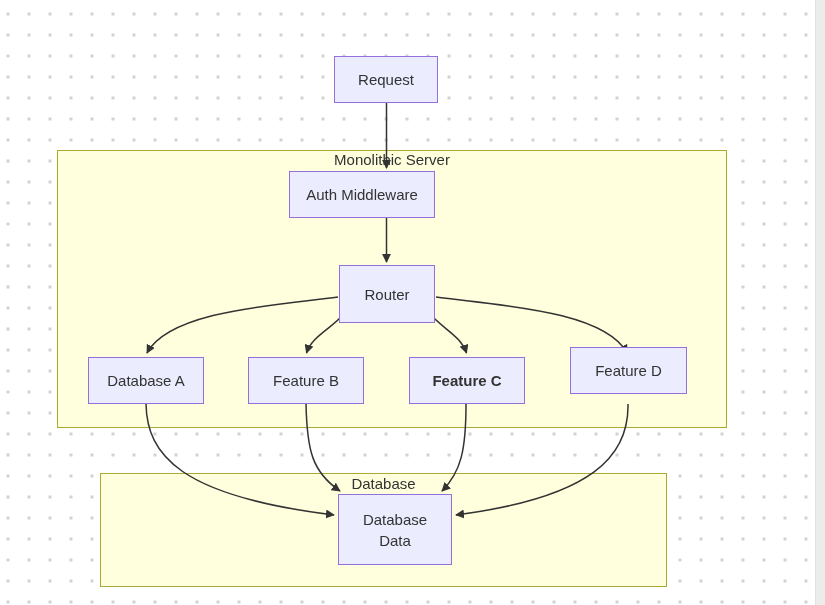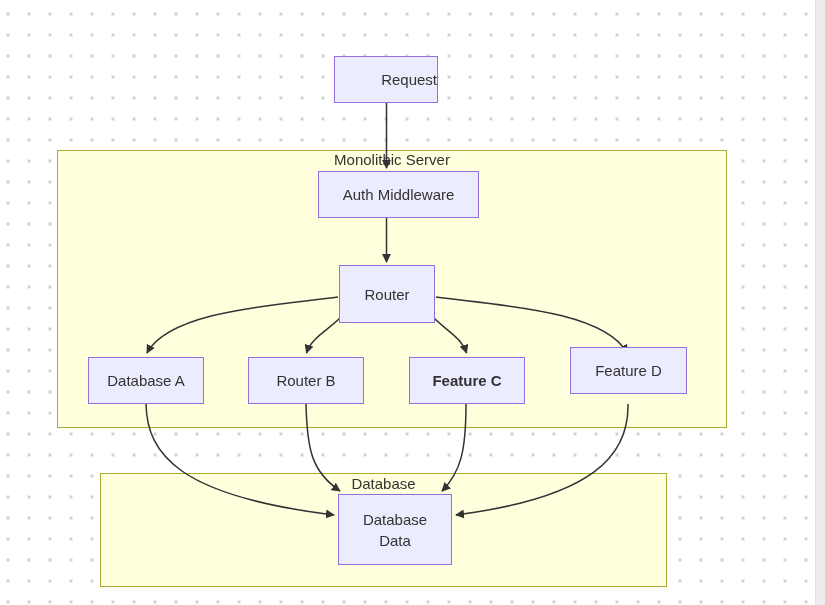--- a/index.html
+++ b/index.html
@@ -53,22 +53,22 @@
     font-size: 15px;
     line-height: 21px;
     color: var(--text, #333333);
     text-align: center;
   }
   #cluster-monolithic { left: 57px;  top: 150px; width: 670px; height: 278px; }
   #label-monolithic   { left: 57px;  top: 151px; width: 670px; }
   #cluster-database   { left: 100px; top: 473px; width: 567px; height: 114px; }
   #label-database     { left: 100px; top: 475px; width: 567px; }
 
-  #node-request       { left: 334px; top: 56px;  width: 104px; height: 47px; align-items: flex-end; }
-  #node-auth          { left: 318px; top: 171px; width: 161px; height: 47px; }
+  #node-request       { left: 334px; top: 56px;  width: 104px; height: 47px; }
+  #node-auth          { left: 289px; top: 171px; width: 146px; height: 47px; }
   #node-router        { left: 339px; top: 265px; width: 96px;  height: 58px; }
   #node-feature-a     { left: 88px;  top: 357px; width: 116px; height: 47px; }
   #node-feature-b     { left: 248px; top: 357px; width: 116px; height: 47px; }
   #node-feature-c     { left: 409px; top: 357px; width: 116px; height: 47px; font-weight: bold; }
   #node-feature-d     { left: 570px; top: 347px; width: 117px; height: 47px; }
   #node-database-data { left: 338px; top: 494px; width: 114px; height: 71px; }
 
   .scrollbar-track {
     position: absolute;
     right: 0; top: 0;
@@ -113,21 +113,21 @@
   <div class="node" id="node-auth">
     <span>Auth Middleware</span>
   </div>
   <div class="node" id="node-router">
     <span>Router</span>
   </div>
   <div class="node" id="node-feature-a">
     <span>Database A</span>
   </div>
   <div class="node" id="node-feature-b">
-    <span>Router B</span>
+    <span>Feature B</span>
   </div>
   <div class="node" id="node-feature-c">
     <span>Feature C</span>
   </div>
   <div class="node" id="node-feature-d">
     <span>Feature D</span>
   </div>
   <div class="node" id="node-database-data">
     <span>Database</span>
     <span>Data</span>

